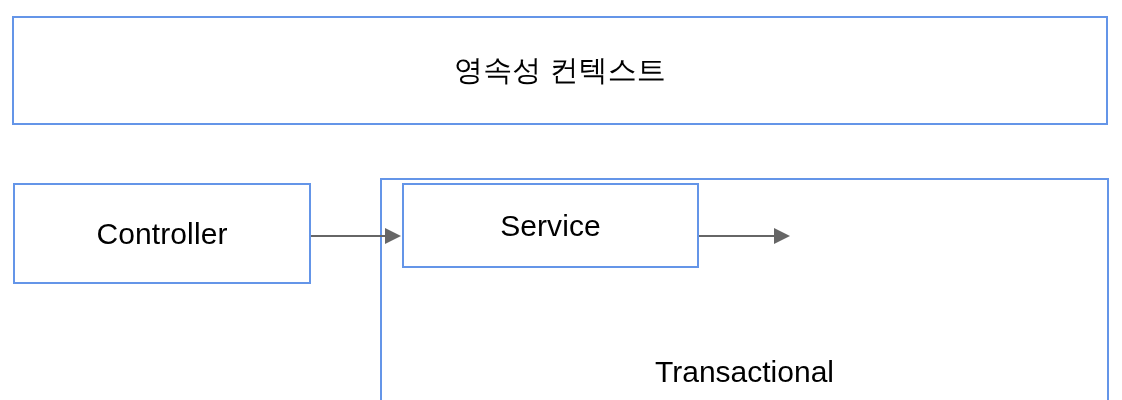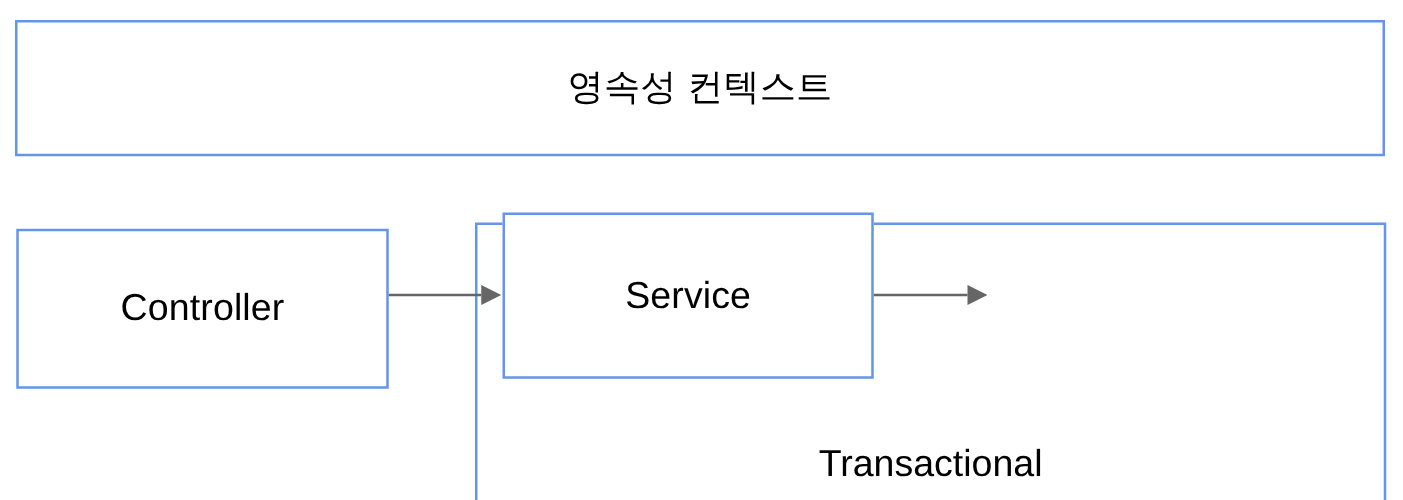--- a/index.html
+++ b/index.html
@@ -49,21 +49,21 @@
   }
   #persistence-context-box .node-label {
     font-size: 29px;
   }
 
   
   #controller-box {
     left: 13px;
     top: 183px;
     width: 298px;
-    height: 128px;
+    height: 101px;
   }
 
   
   #transactional-box {
     left: 380px;
     top: 155px;
     width: 729px;
     height: 227px;
     display: block;
     margin-top: 23px;
@@ -76,23 +76,23 @@
     text-align: center;
     color: #000000;
     font-size: 30px;
     line-height: 1;
     white-space: nowrap;
   }
 
   
   #service-box {
     left: 402px;
-    top: 170px;
+    top: 183px;
     width: 297px;
-    height: 133px;
+    height: 85px;
   }
 
   
   #repository-box {
     left: 790px;
     top: 183px;
     width: 296px;
     height: 106px;
   }
 

